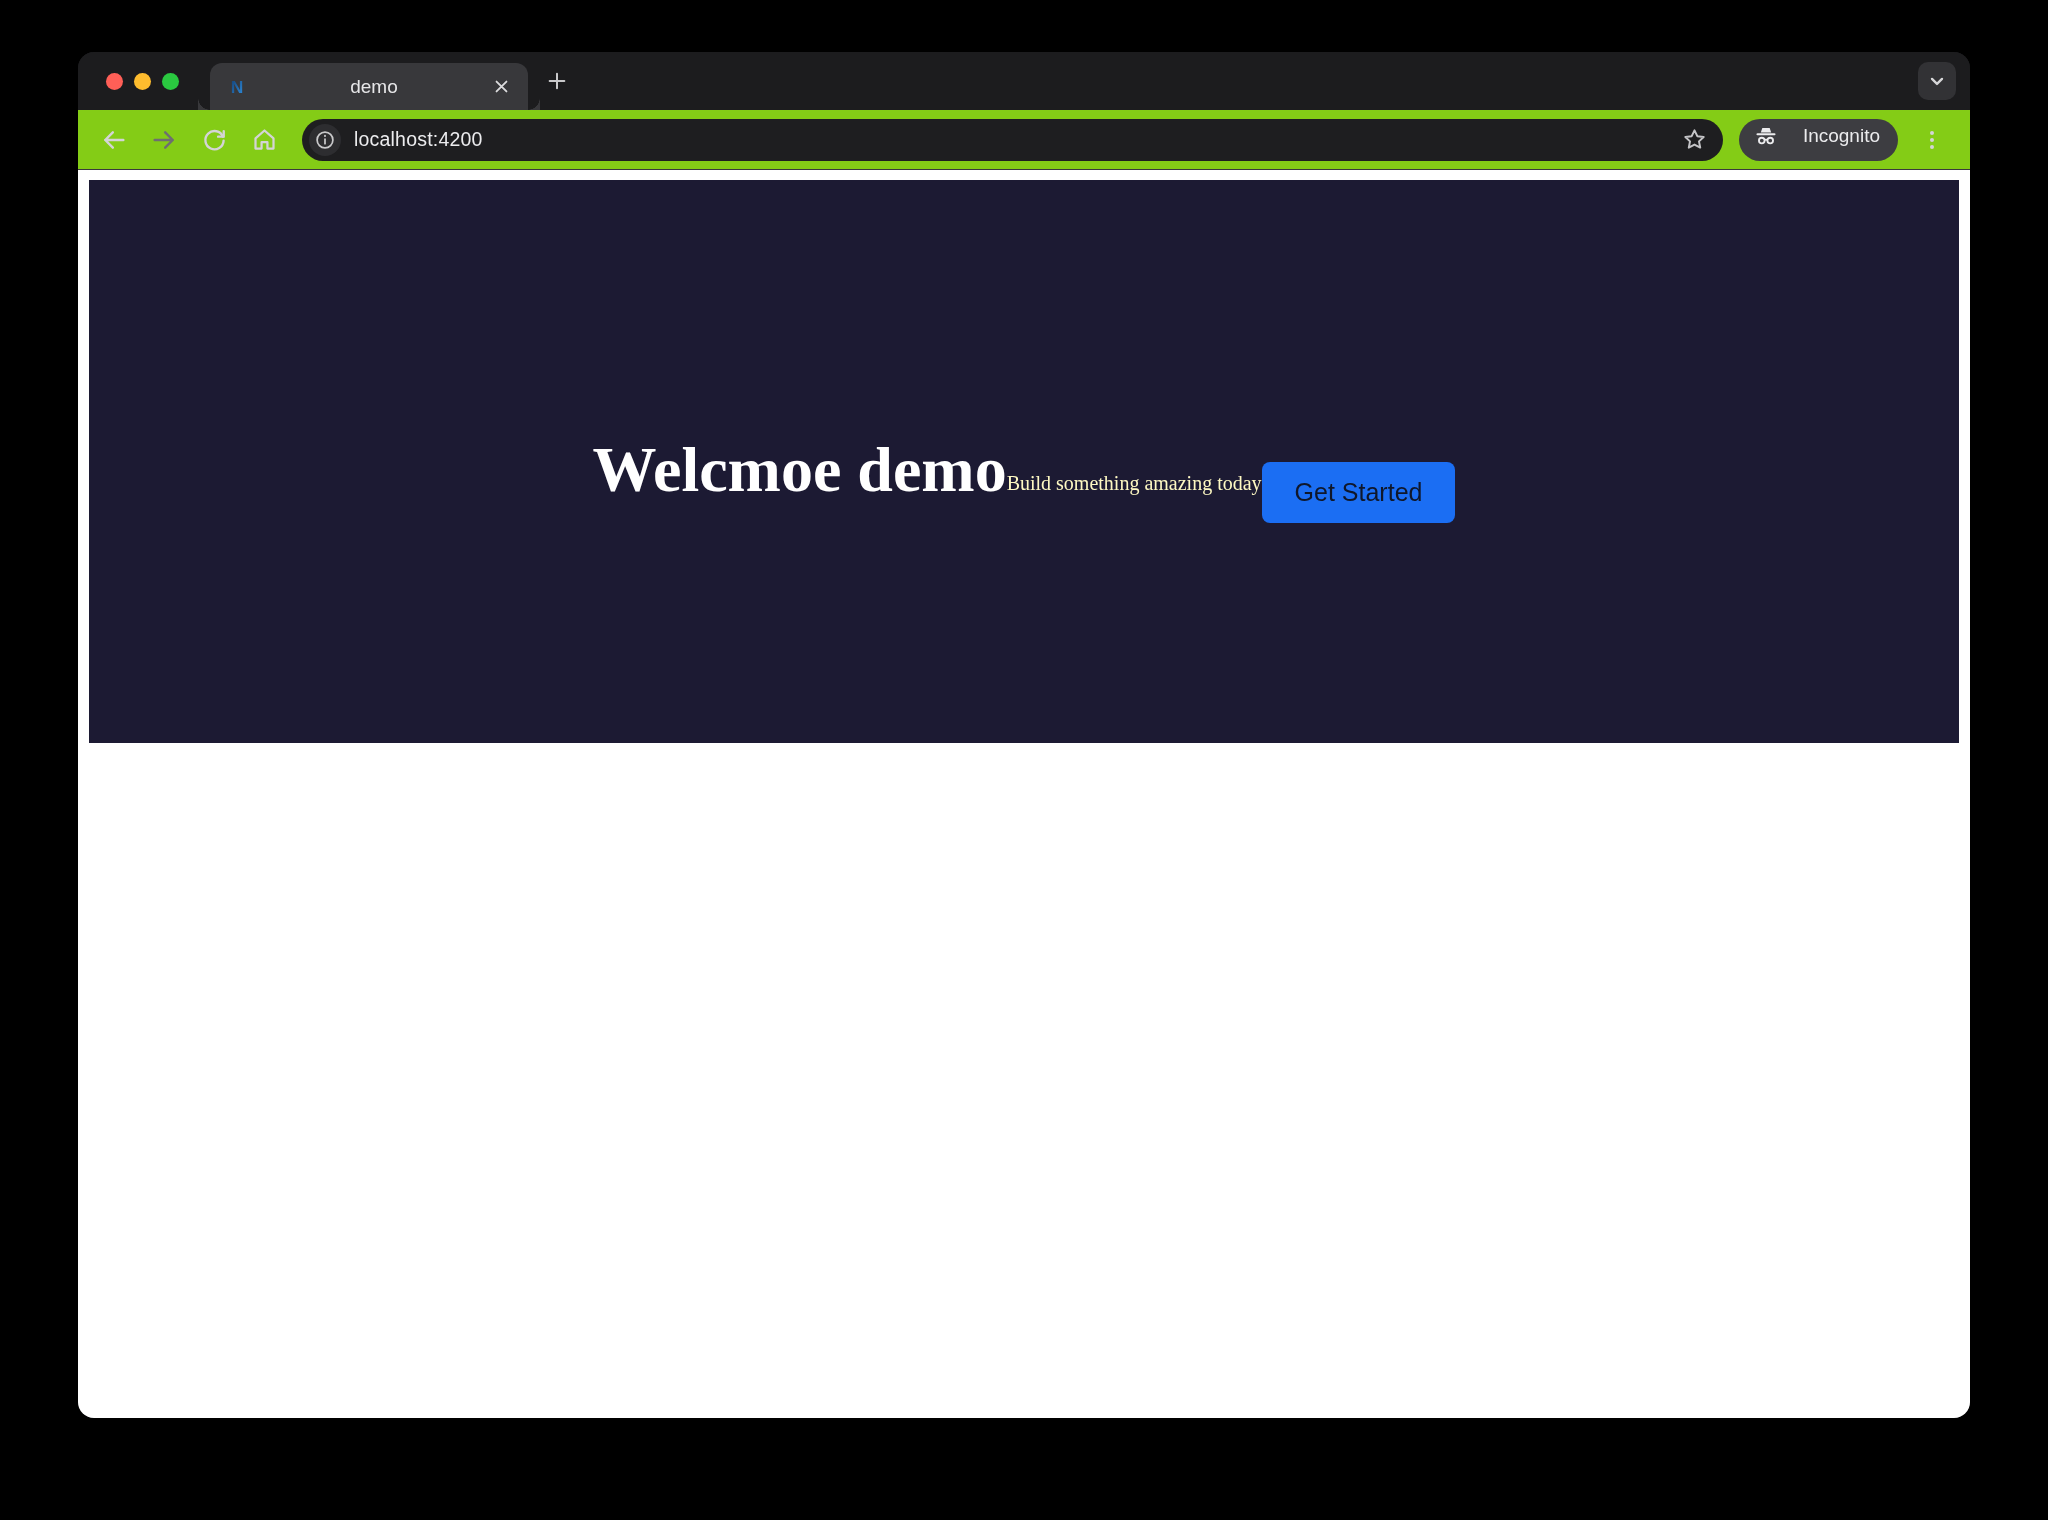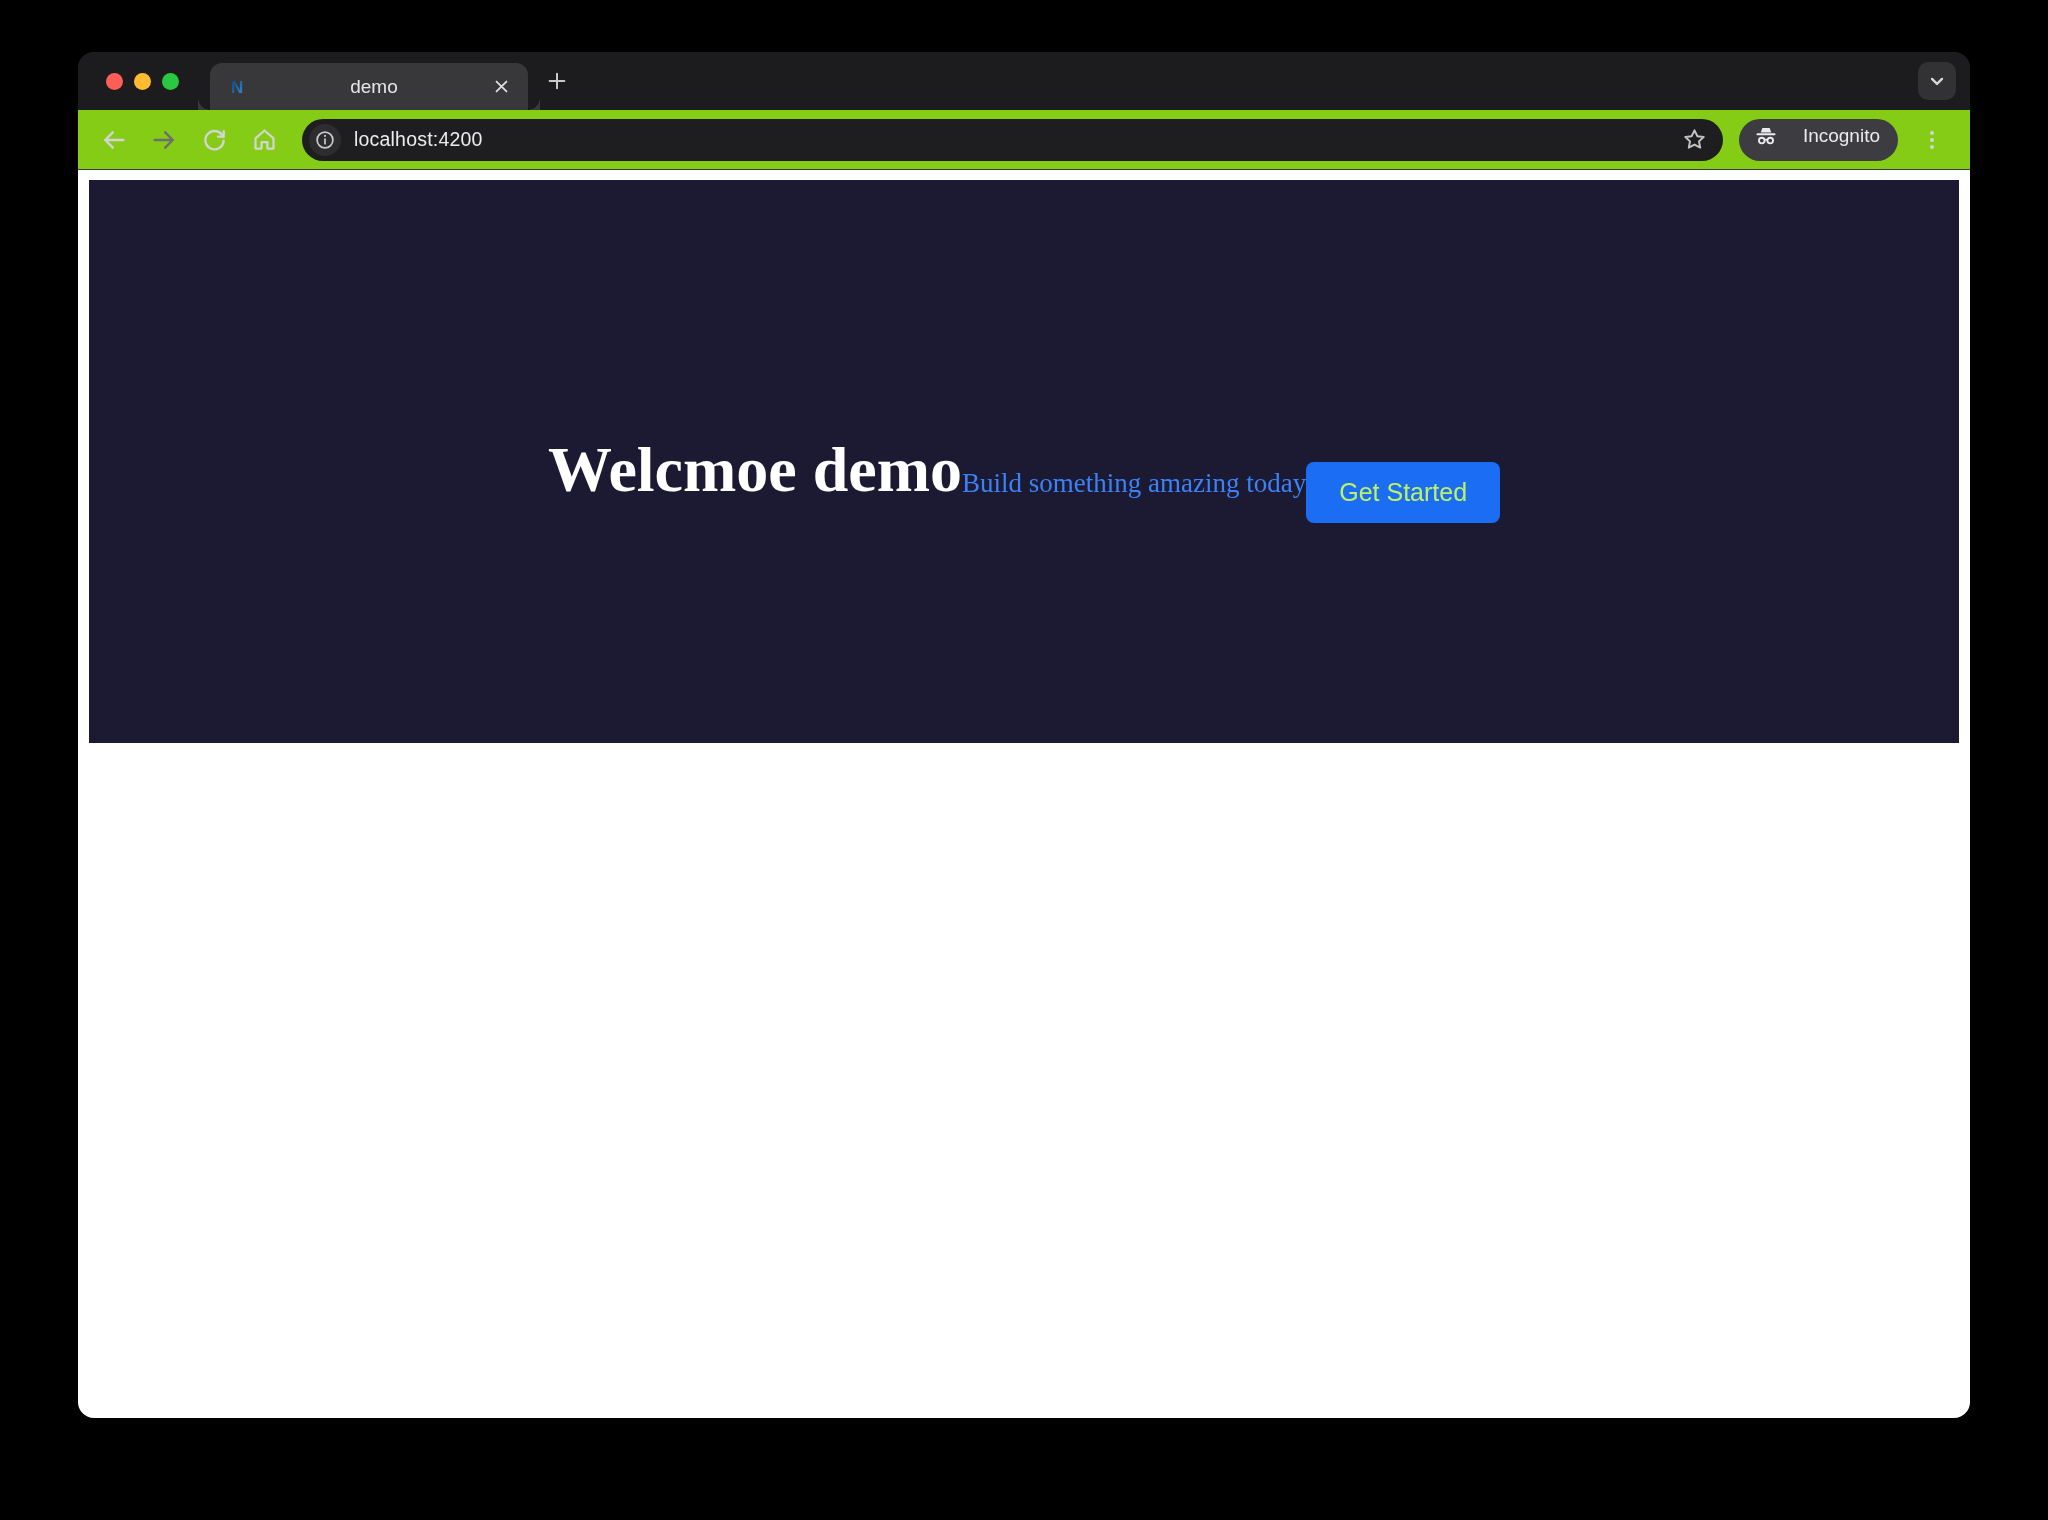--- a/index.html
+++ b/index.html
@@ -193,29 +193,29 @@
   }
   .hero-title {
     font-family: "Liberation Serif", serif;
     font-weight: 700;
     font-size: 64px;
     color: #ffffff;
     line-height: 1.1;
   }
   .hero-subtitle {
     font-family: "Liberation Serif", serif;
-    font-size: 27px;
-    color: #3b82f6;
+    font-size: 20px;
+    color: #fef9c3;
     margin-top: 26px;
   }
   .cta-button {
     margin-top: 44px;
     border: none;
     background: #1b6ef3;
-    color: #bef264;
+    color: #0f172a;
     font-family: "Liberation Sans", sans-serif;
     font-size: 25px;
     padding: 16px 33px;
     border-radius: 8px;
     cursor: pointer;
   }
 
   svg { display: block; }
 </style>
 </head>

